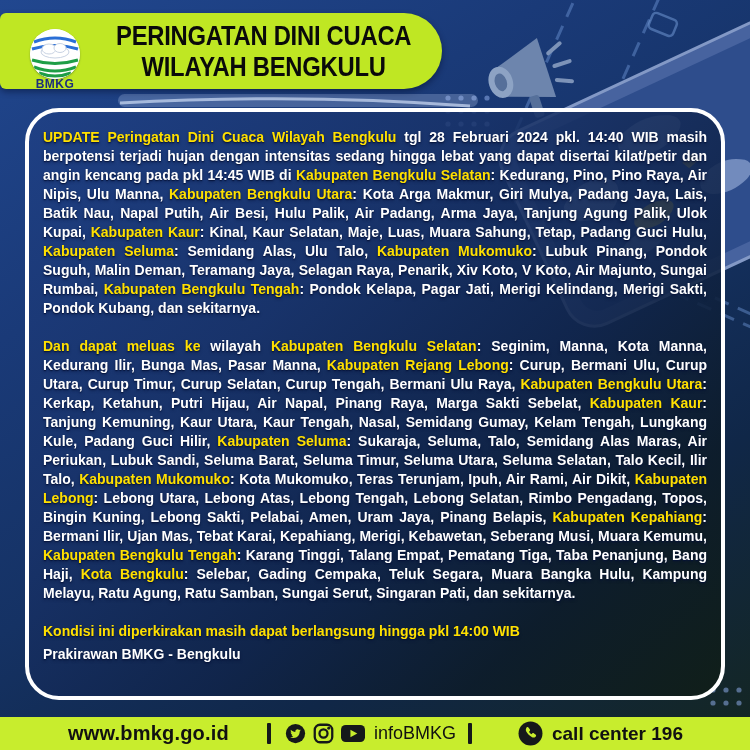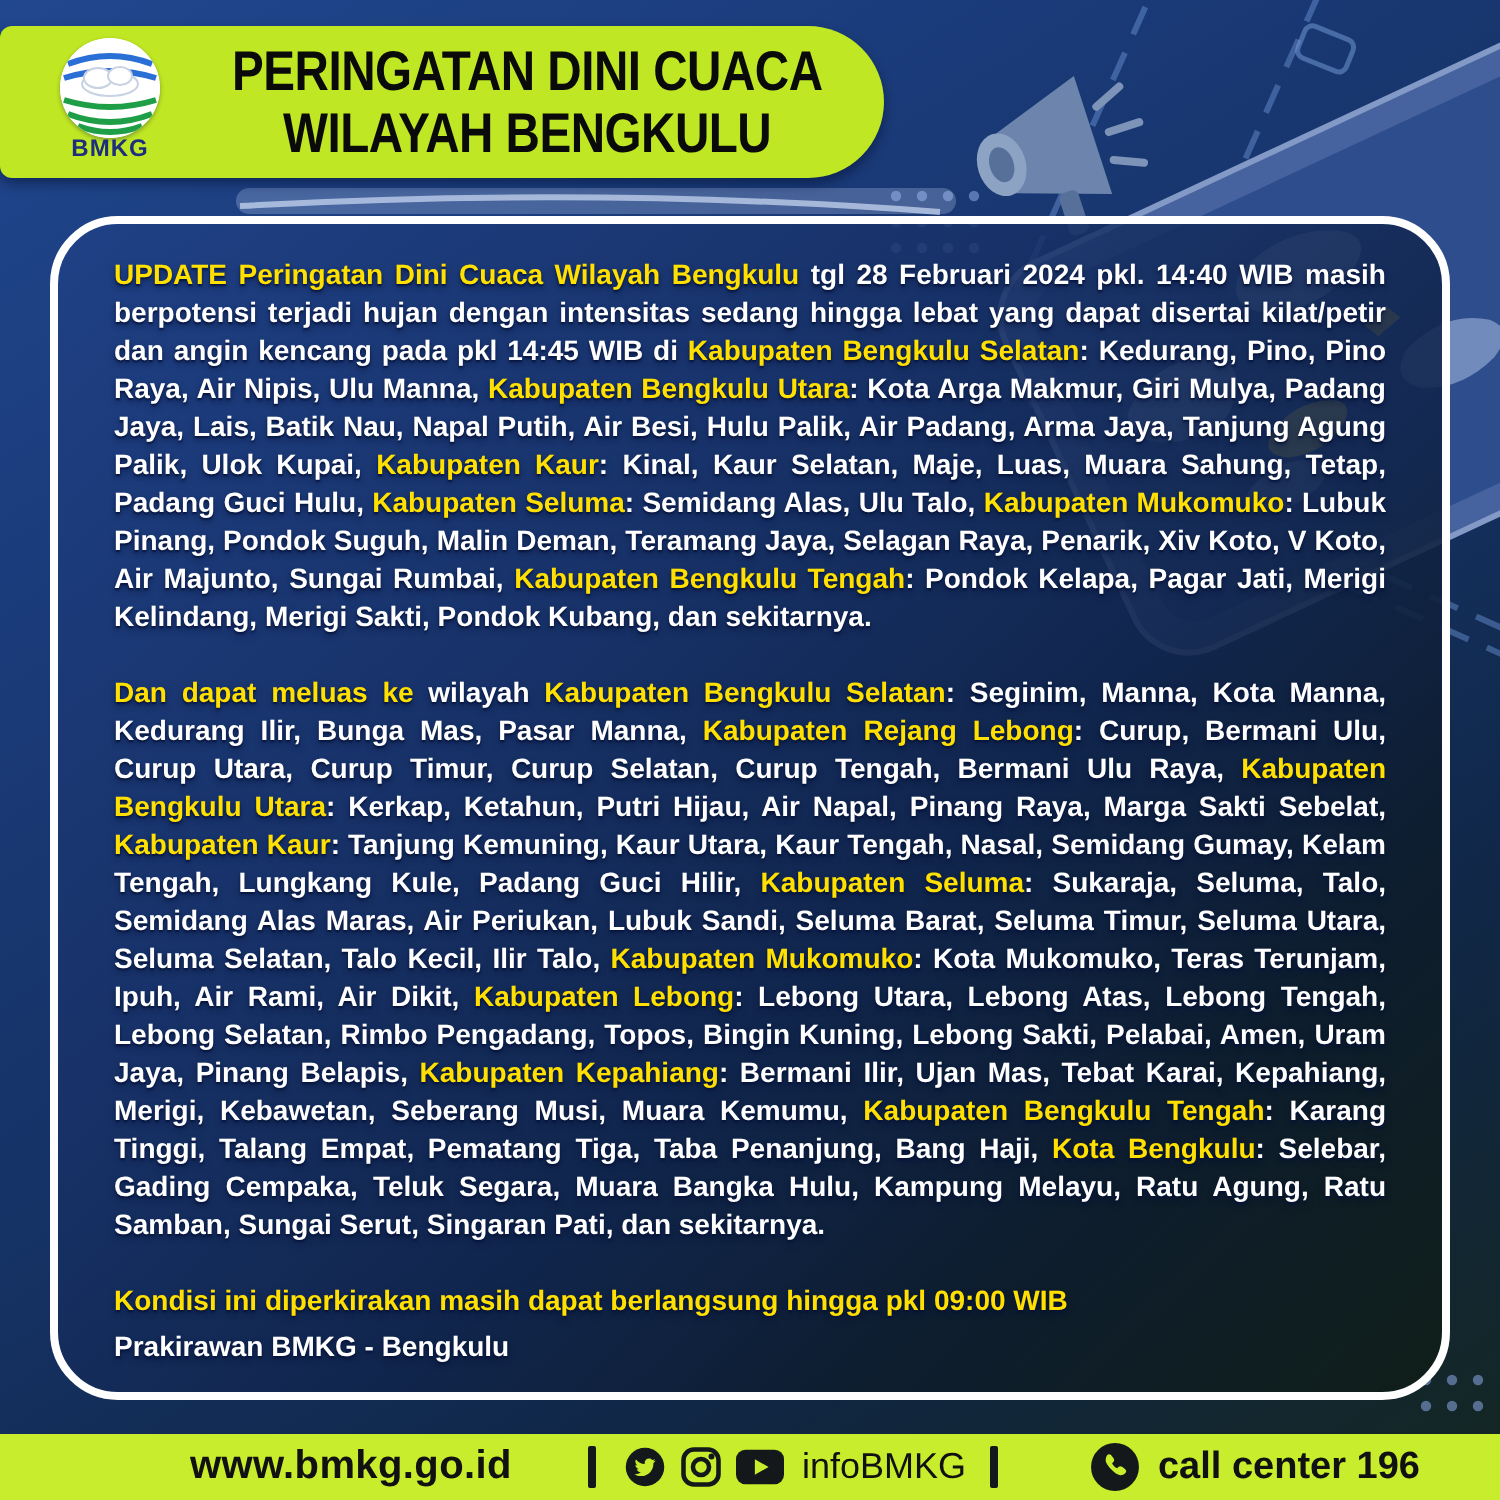--- a/index.html
+++ b/index.html
@@ -10,53 +10,53 @@
   }
   .bg-art{position:absolute;inset:0;width:750px;height:750px;}
 
   
   .banner{
     position:absolute;left:0;top:13px;width:442px;height:76px;
     background:#bfe723;border-radius:6px 38px 38px 6px;
     display:flex;align-items:center;
     box-shadow:0 3px 6px rgba(0,10,40,.45);
   }
-  .logo{position:absolute;left:24px;top:6px;width:62px;text-align:center;}
+  .logo{position:absolute;left:24px;top:16px;width:62px;text-align:center;}
   .logo-circle{width:50px;height:50px;margin:0 auto;border-radius:50%;background:#fff;overflow:hidden;box-shadow:0 1px 2px rgba(0,20,60,.35);}
   .logo-text{font-size:12px;font-weight:bold;color:#1d2f7c;letter-spacing:.5px;margin-top:-2px;}
   .title-wrap{position:absolute;left:96px;top:0;width:336px;height:76px;
     display:flex;flex-direction:column;justify-content:center;align-items:center;text-align:right;}
   .title-line{
     color:#0a0a0a;font-weight:bold;font-size:28px;line-height:31px;white-space:nowrap;
     transform:scaleX(.85);transform-origin:center;letter-spacing:-.3px;
   }
   .banner-echo{position:absolute;left:118px;top:94px;width:360px;height:13px;border-radius:7px;
     background:rgba(185,205,240,.28);}
 
   
   .panel{
     position:absolute;left:25px;top:108px;width:700px;height:592px;box-sizing:border-box;
     border:4px solid #fff;border-radius:34px;
     background:linear-gradient(136deg,rgba(31,64,133,.80) 0%,rgba(24,50,105,.84) 35%,rgba(16,36,74,.88) 60%,rgba(13,28,42,.92) 80%,rgba(16,30,24,.94) 100%);
-    padding:16px 28px;
+    padding:16px 14px;
   }
   .panel p{
     margin:0;color:#fff;font-size:14px;font-weight:bold;line-height:19px;
     text-align:justify;
     text-shadow:0 1px 1px rgba(5,18,55,.85),0 2px 3px rgba(5,18,55,.5);
   }
   .panel p + p{margin-top:19px;}
   .panel p.sig{margin-top:4px;}
   .panel .hl{color:#ffe000;}
   .panel .wt{color:#ffffff;}
 
   
   .footer{
     position:absolute;left:0;bottom:0;width:750px;height:33px;background:#c8ed2d;
-    display:flex;align-items:center;box-sizing:border-box;padding-left:95px;
+    display:flex;align-items:center;box-sizing:border-box;padding-left:68px;
     color:#111;font-weight:bold;
   }
   .site{font-size:20px;letter-spacing:.2px;}
   .vbar{width:4px;height:21px;background:#15181a;border-radius:1px;}
   .vbar.v1{margin-left:38px;}
   .vbar.v2{margin-left:12px;}
   .f-icon{display:inline-flex;align-items:center;justify-content:center;}
   .f-icon.tw{margin-left:14px;}
   .f-icon.ig{margin-left:7px;}
   .f-icon.yt{margin-left:7px;}
@@ -152,21 +152,21 @@
     </div>
     <div class="title-wrap">
       <div class="title-line">PERINGATAN DINI CUACA</div>
       <div class="title-line">WILAYAH BENGKULU</div>
     </div>
   </header>
 
   <main class="panel">
     <p><span class="hl">UPDATE Peringatan Dini Cuaca Wilayah Bengkulu</span><span class="wt"> tgl 28 Februari 2024 pkl. 14:40 WIB masih berpotensi terjadi hujan dengan intensitas sedang hingga lebat yang dapat disertai kilat/petir dan angin kencang pada pkl 14:45 WIB di </span><span class="hl">Kabupaten Bengkulu Selatan</span><span class="wt">: Kedurang, Pino, Pino Raya, Air Nipis, Ulu Manna, </span><span class="hl">Kabupaten Bengkulu Utara</span><span class="wt">: Kota Arga Makmur, Giri Mulya, Padang Jaya, Lais, Batik Nau, Napal Putih, Air Besi, Hulu Palik, Air Padang, Arma Jaya, Tanjung Agung Palik, Ulok Kupai, </span><span class="hl">Kabupaten Kaur</span><span class="wt">: Kinal, Kaur Selatan, Maje, Luas, Muara Sahung, Tetap, Padang Guci Hulu, </span><span class="hl">Kabupaten Seluma</span><span class="wt">: Semidang Alas, Ulu Talo, </span><span class="hl">Kabupaten Mukomuko</span><span class="wt">: Lubuk Pinang, Pondok Suguh, Malin Deman, Teramang Jaya, Selagan Raya, Penarik, Xiv Koto, V Koto, Air Majunto, Sungai Rumbai, </span><span class="hl">Kabupaten Bengkulu Tengah</span><span class="wt">: Pondok Kelapa, Pagar Jati, Merigi Kelindang, Merigi Sakti, Pondok Kubang, dan sekitarnya.</span></p>
     <p><span class="hl">Dan dapat meluas ke</span><span class="wt"> wilayah </span><span class="hl">Kabupaten Bengkulu Selatan</span><span class="wt">: Seginim, Manna, Kota Manna, Kedurang Ilir, Bunga Mas, Pasar Manna, </span><span class="hl">Kabupaten Rejang Lebong</span><span class="wt">: Curup, Bermani Ulu, Curup Utara, Curup Timur, Curup Selatan, Curup Tengah, Bermani Ulu Raya, </span><span class="hl">Kabupaten Bengkulu Utara</span><span class="wt">: Kerkap, Ketahun, Putri Hijau, Air Napal, Pinang Raya, Marga Sakti Sebelat, </span><span class="hl">Kabupaten Kaur</span><span class="wt">: Tanjung Kemuning, Kaur Utara, Kaur Tengah, Nasal, Semidang Gumay, Kelam Tengah, Lungkang Kule, Padang Guci Hilir, </span><span class="hl">Kabupaten Seluma</span><span class="wt">: Sukaraja, Seluma, Talo, Semidang Alas Maras, Air Periukan, Lubuk Sandi, Seluma Barat, Seluma Timur, Seluma Utara, Seluma Selatan, Talo Kecil, Ilir Talo, </span><span class="hl">Kabupaten Mukomuko</span><span class="wt">: Kota Mukomuko, Teras Terunjam, Ipuh, Air Rami, Air Dikit, </span><span class="hl">Kabupaten Lebong</span><span class="wt">: Lebong Utara, Lebong Atas, Lebong Tengah, Lebong Selatan, Rimbo Pengadang, Topos, Bingin Kuning, Lebong Sakti, Pelabai, Amen, Uram Jaya, Pinang Belapis, </span><span class="hl">Kabupaten Kepahiang</span><span class="wt">: Bermani Ilir, Ujan Mas, Tebat Karai, Kepahiang, Merigi, Kebawetan, Seberang Musi, Muara Kemumu, </span><span class="hl">Kabupaten Bengkulu Tengah</span><span class="wt">: Karang Tinggi, Talang Empat, Pematang Tiga, Taba Penanjung, Bang Haji, </span><span class="hl">Kota Bengkulu</span><span class="wt">: Selebar, Gading Cempaka, Teluk Segara, Muara Bangka Hulu, Kampung Melayu, Ratu Agung, Ratu Samban, Sungai Serut, Singaran Pati, dan sekitarnya.</span></p>
-    <p><span class="hl">Kondisi ini diperkirakan masih dapat berlangsung hingga pkl 09:00 WIB</span></p>
+    <p><span class="hl">Kondisi ini diperkirakan masih dapat berlangsung hingga pkl 14:00 WIB</span></p>
     <p class="sig"><span class="wt">Prakirawan BMKG - Bengkulu</span></p>
   </main>
 
   <footer class="footer">
     <span class="site">www.bmkg.go.id</span>
     <span class="vbar v1"></span>
     <span class="f-icon tw">
       <svg width="21" height="21" viewBox="0 0 24 24" aria-hidden="true">
         <circle cx="12" cy="12" r="11" fill="#15181a"></circle>
         <path d="M18 8.3c-.4.2-.9.3-1.4.4.5-.3.9-.8 1.1-1.3-.5.3-1 .5-1.6.6-.5-.5-1.1-.8-1.8-.8-1.4 0-2.5 1.1-2.5 2.5 0 .2 0 .4.1.6-2.1-.1-3.9-1.1-5.1-2.6-.2.4-.3.8-.3 1.2 0 .9.4 1.6 1.1 2.1-.4 0-.8-.1-1.1-.3 0 1.2.9 2.2 2 2.5-.2.1-.4.1-.7.1-.2 0-.3 0-.5 0 .3 1 1.2 1.7 2.3 1.7-.9.7-1.9 1.1-3.1 1.1h-.6c1.1.7 2.4 1.1 3.8 1.1 4.6 0 7.1-3.8 7.1-7.1v-.3c.5-.4.9-.8 1.2-1.5z" fill="#c8ed2d"></path>

